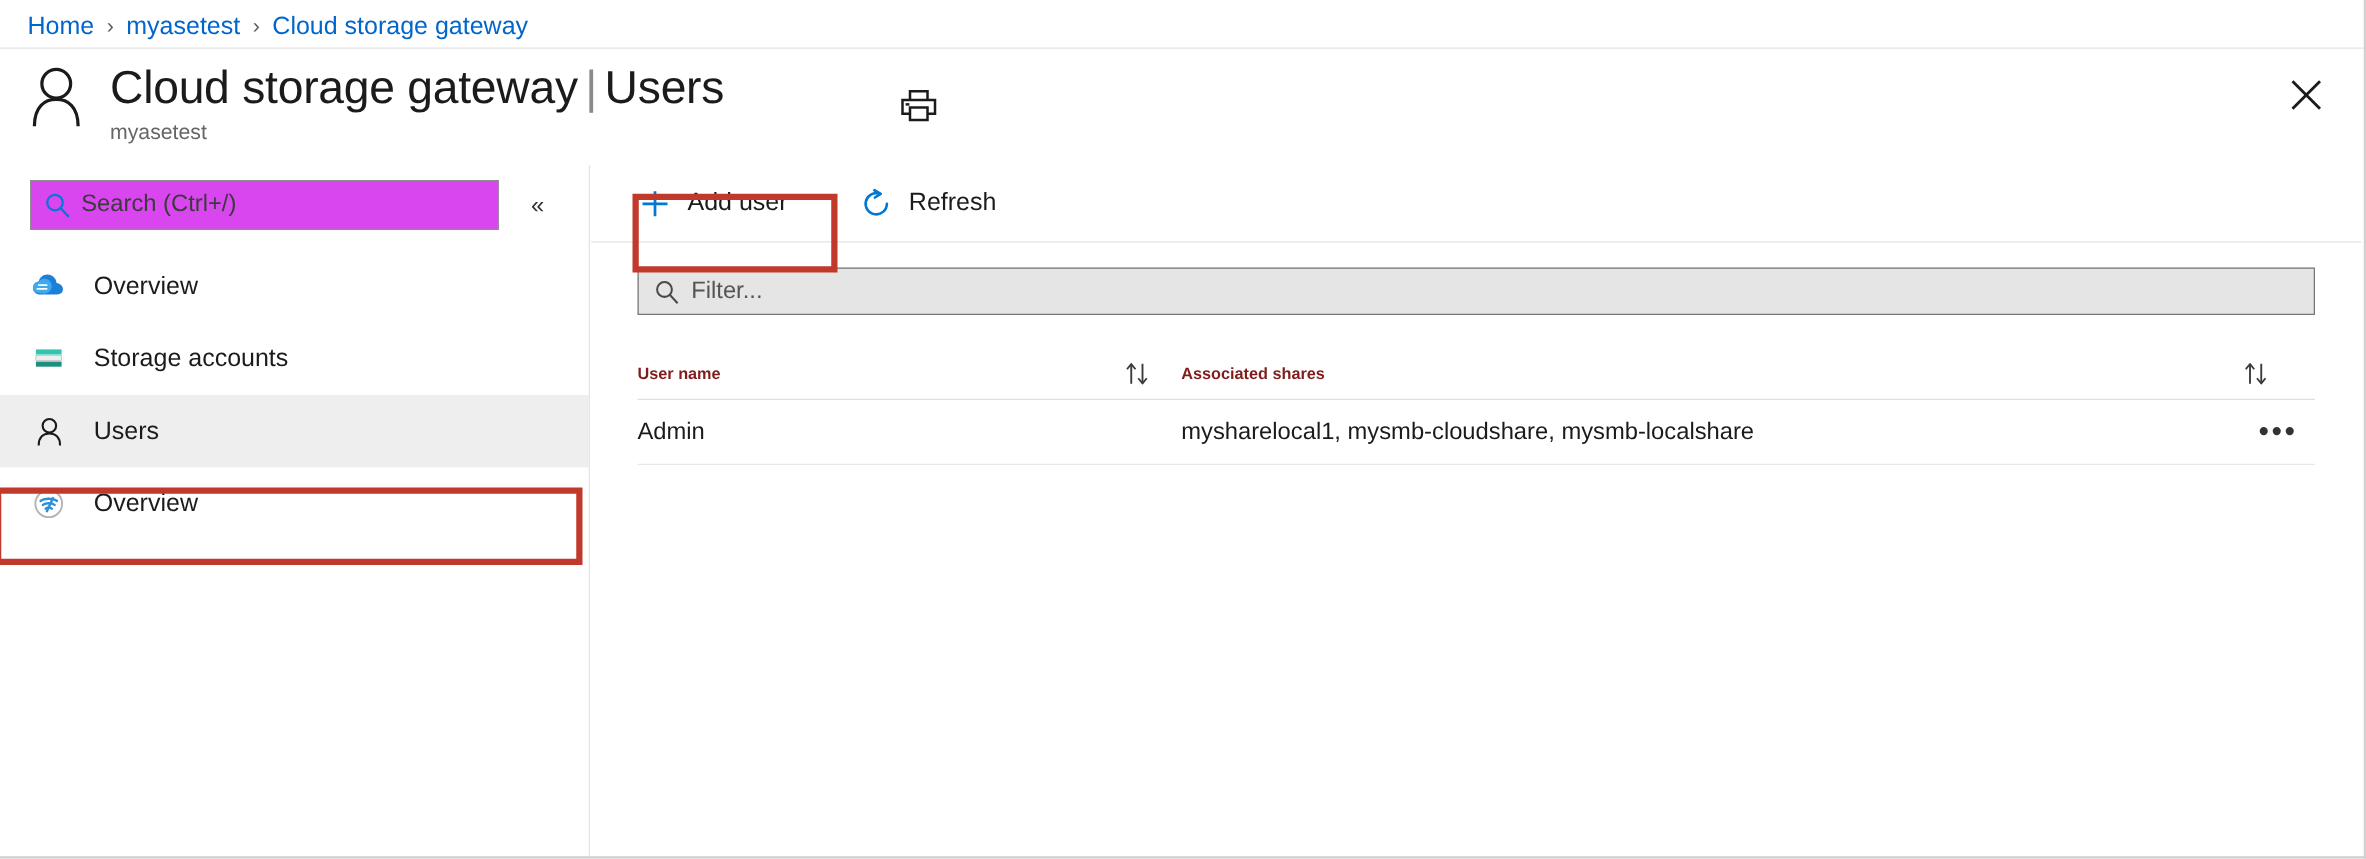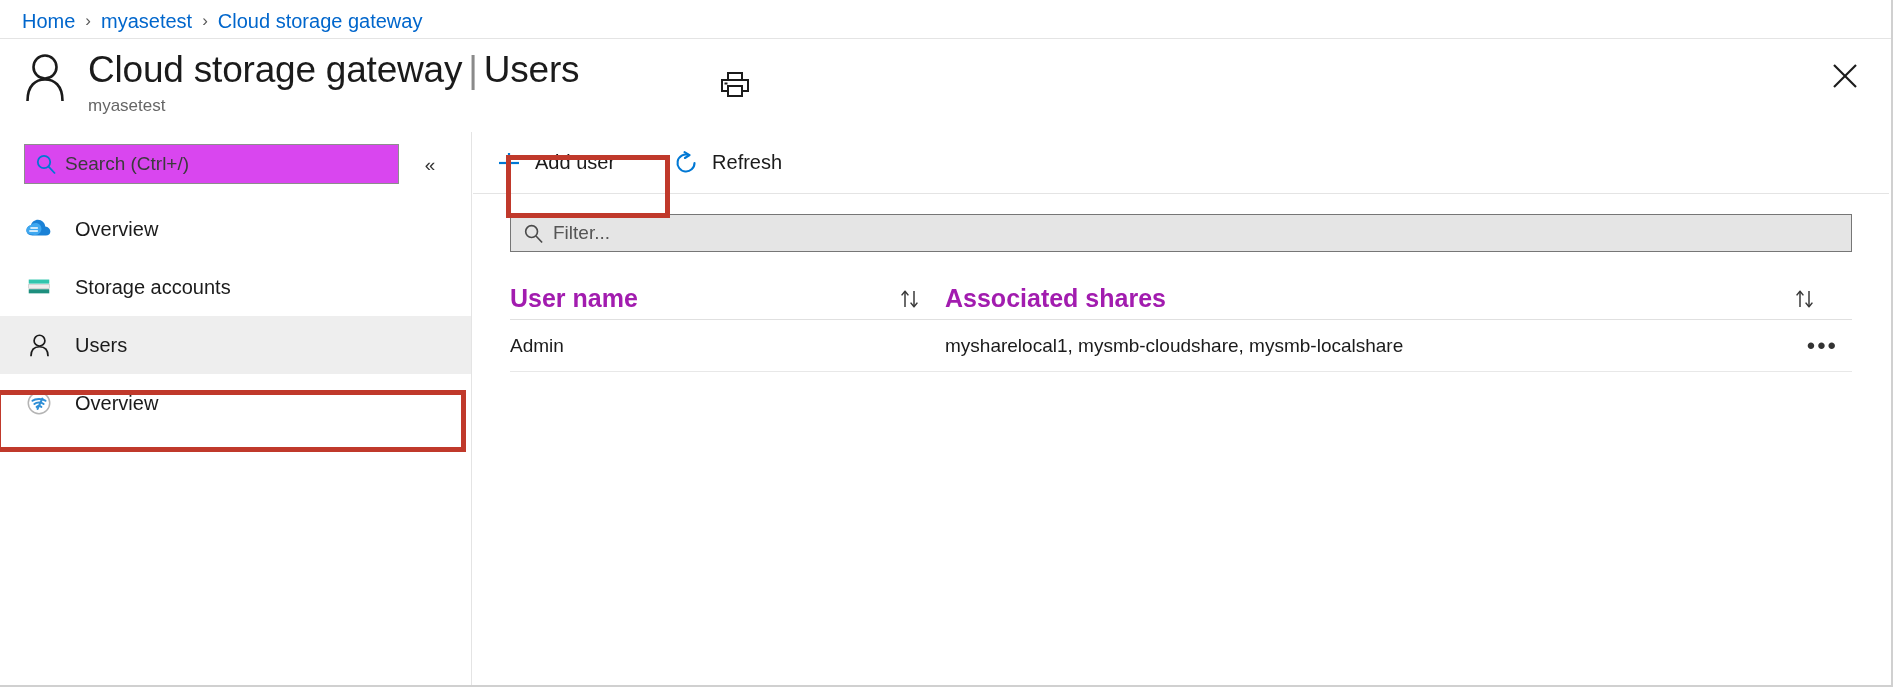--- a/index.html
+++ b/index.html
@@ -178,21 +178,21 @@
     position: absolute;
     left: 473px;
     top: 132px;
     right: 2px;
     bottom: 0;
   }
   .toolbar {
     height: 62px;
     display: flex;
     align-items: center;
-    padding-left: 17px;
+    padding-left: 32px;
     border-bottom: 1px solid #e4e4e4;
   }
   .tbbtn {
     height: 40px;
     display: flex;
     align-items: center;
     cursor: pointer;
     padding: 0 6px;
   }
   .tbbtn .ic { flex: none; display: flex; align-items: center; justify-content: center; }
@@ -220,23 +220,23 @@
   }
 
   .table { margin: 26px 37px 0 37px; }
   .thead {
     display: flex;
     align-items: center;
     height: 42px;
     border-bottom: 1px solid #e0e0e0;
   }
   .th {
-    font-size: 25px;
+    font-size: 13px;
     font-weight: 600;
-    color: #a21caf;
+    color: #7f1d1d;
     display: flex;
     align-items: center;
     white-space: nowrap;
   }
   .th.c1 { width: 435px; }
   .th.c2 { flex: 1; }
   .sorter {
     margin-left: auto;
     padding-right: 22px;
     display: flex;

